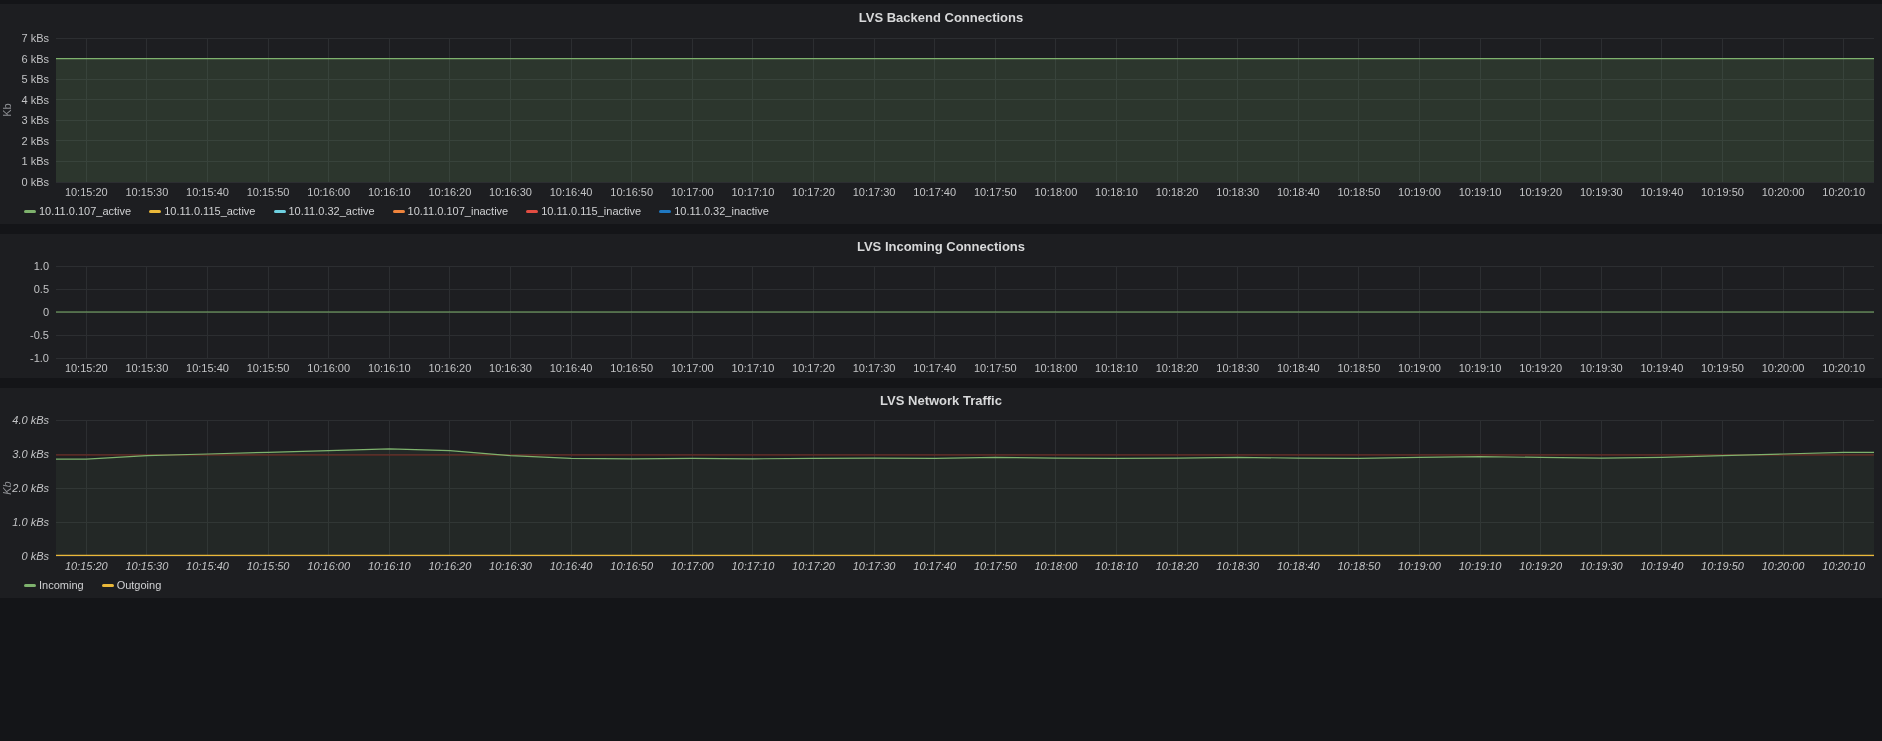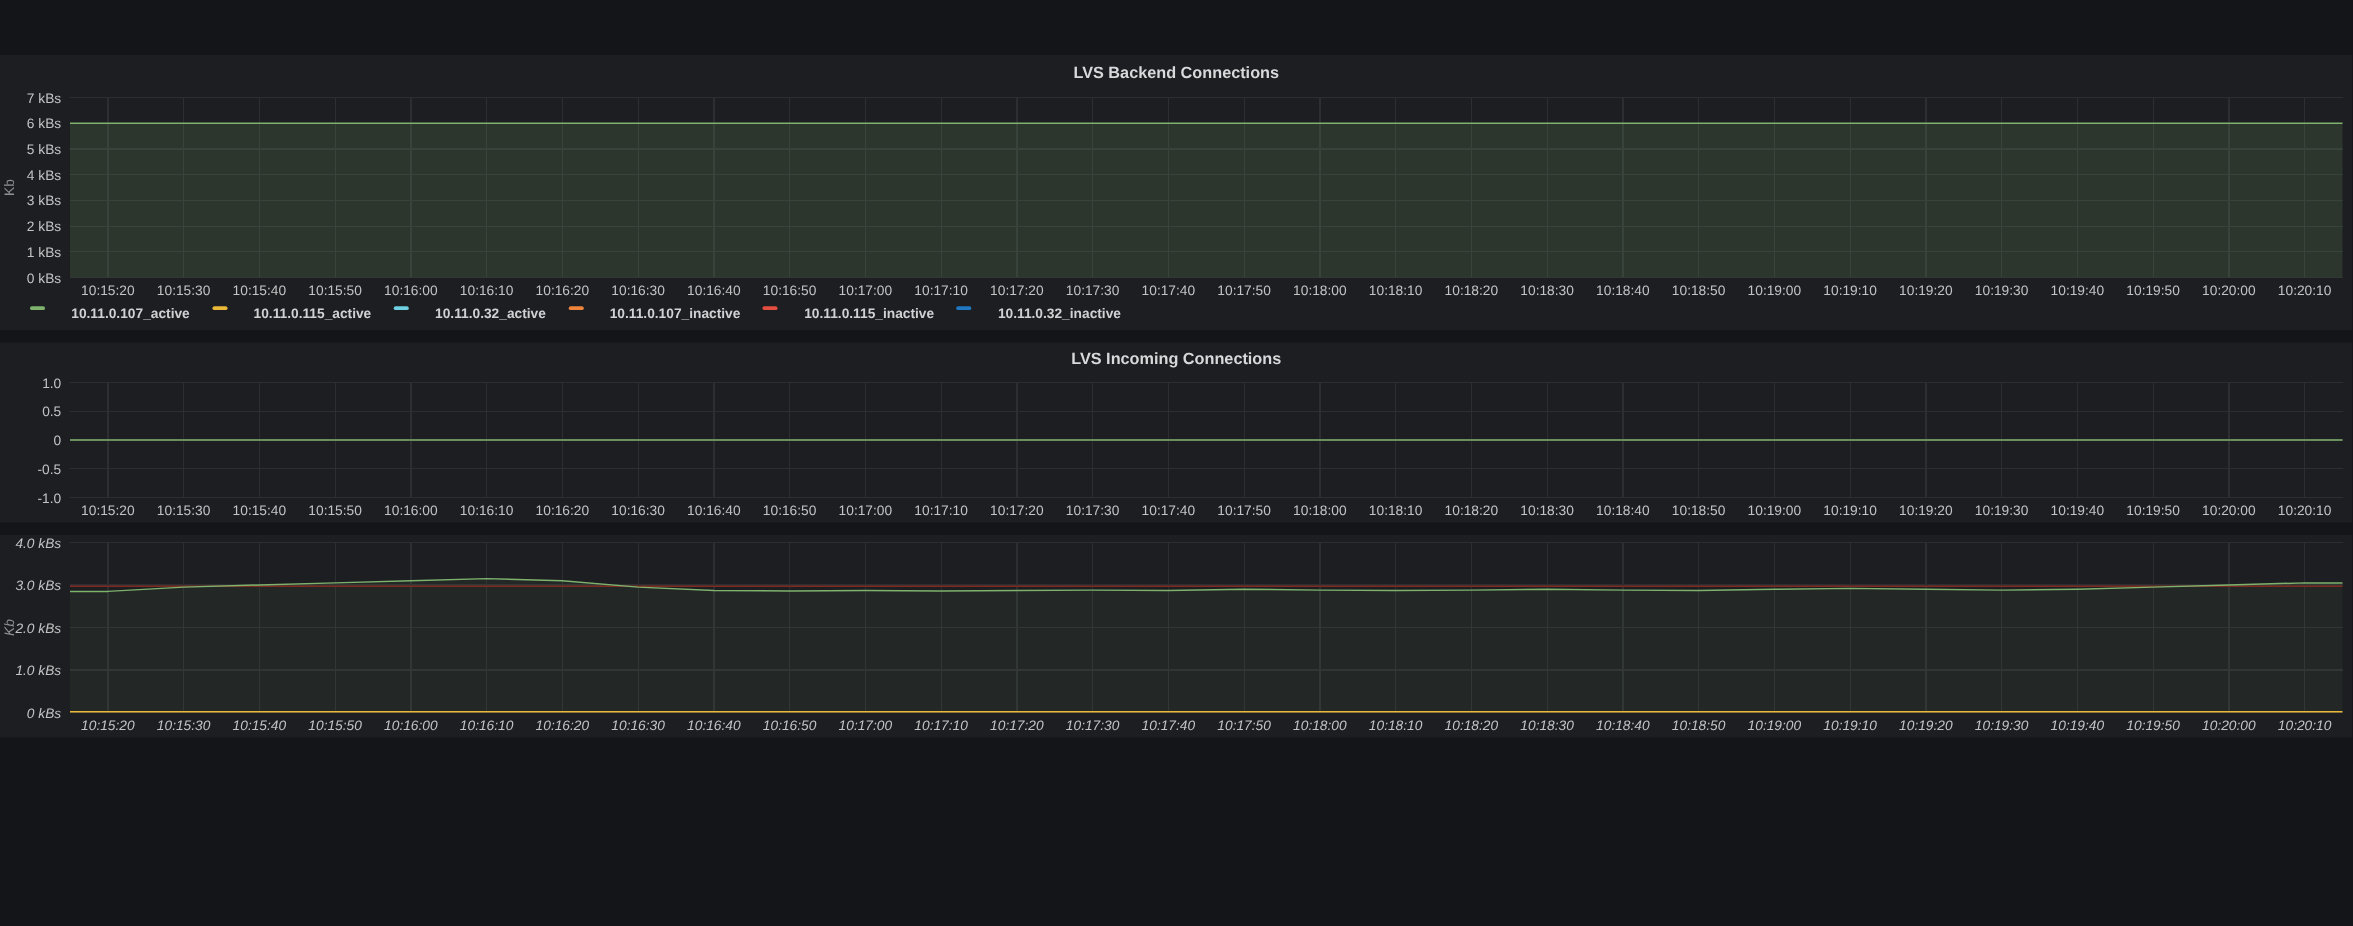--- a/index.html
+++ b/index.html
@@ -10,21 +10,20 @@
     height: 741px;
     overflow: hidden;
     font-family: "Liberation Sans", sans-serif;
   }
   .dashboard {
     padding-top: 4px;
     display: flex;
     flex-direction: column;
     gap: 10px;
     width: 100%;
-    margin-top: 40px;
   }
   .panel {
     background: #1d1e21;
     width: 100%;
   }
   .panel-title {
     height: 28px;
     line-height: 28px;
     text-align: center;
     color: #d8d9da;
@@ -40,24 +39,24 @@
   .legend {
     display: flex;
     align-items: center;
     gap: 18px;
     padding: 2px 0 6px 24px;
     height: 22px;
     box-sizing: border-box;
   }
   .legend-item {
     display: inline-flex;
-    gap: 21px;
+    align-items: center;
+    gap: 3px;
     cursor: pointer;
     white-space: nowrap;
-    font-weight: bold;
   }
   .legend-mark {
     width: 12px;
     height: 3px;
     border-radius: 1.5px;
     display: inline-block;
   }
   .legend-label {
     color: #d0d1d3;
     font-size: 11px;
@@ -250,20 +249,21 @@
           <text x="1540.7" y="112" text-anchor="middle" font-size="11" fill="#c2c3c5">10:19:20</text>
           <text x="1601.3" y="112" text-anchor="middle" font-size="11" fill="#c2c3c5">10:19:30</text>
           <text x="1661.9" y="112" text-anchor="middle" font-size="11" fill="#c2c3c5">10:19:40</text>
           <text x="1722.5" y="112" text-anchor="middle" font-size="11" fill="#c2c3c5">10:19:50</text>
           <text x="1783.1" y="112" text-anchor="middle" font-size="11" fill="#c2c3c5">10:20:00</text>
           <text x="1843.7" y="112" text-anchor="middle" font-size="11" fill="#c2c3c5">10:20:10</text>
         </svg></div>
   </section>
 
   <section class="panel p3">
+    <div class="panel-title">LVS Network Traffic</div>
     <div class="chart"><svg width="1882" height="162" viewBox="0 0 1882 162" font-family="Liberation Sans, sans-serif">
           <line x1="86.3" y1="6" x2="86.3" y2="142" stroke="#2c2e31" stroke-width="1" shape-rendering="crispEdges"></line>
           <line x1="146.9" y1="6" x2="146.9" y2="142" stroke="#2c2e31" stroke-width="1" shape-rendering="crispEdges"></line>
           <line x1="207.5" y1="6" x2="207.5" y2="142" stroke="#2c2e31" stroke-width="1" shape-rendering="crispEdges"></line>
           <line x1="268.1" y1="6" x2="268.1" y2="142" stroke="#2c2e31" stroke-width="1" shape-rendering="crispEdges"></line>
           <line x1="328.7" y1="6" x2="328.7" y2="142" stroke="#2c2e31" stroke-width="1" shape-rendering="crispEdges"></line>
           <line x1="389.3" y1="6" x2="389.3" y2="142" stroke="#2c2e31" stroke-width="1" shape-rendering="crispEdges"></line>
           <line x1="449.9" y1="6" x2="449.9" y2="142" stroke="#2c2e31" stroke-width="1" shape-rendering="crispEdges"></line>
           <line x1="510.5" y1="6" x2="510.5" y2="142" stroke="#2c2e31" stroke-width="1" shape-rendering="crispEdges"></line>
           <line x1="571.1" y1="6" x2="571.1" y2="142" stroke="#2c2e31" stroke-width="1" shape-rendering="crispEdges"></line>
@@ -327,15 +327,25 @@
           <text x="1419.5" y="156" text-anchor="middle" font-size="11" fill="#c2c3c5">10:19:00</text>
           <text x="1480.1" y="156" text-anchor="middle" font-size="11" fill="#c2c3c5">10:19:10</text>
           <text x="1540.7" y="156" text-anchor="middle" font-size="11" fill="#c2c3c5">10:19:20</text>
           <text x="1601.3" y="156" text-anchor="middle" font-size="11" fill="#c2c3c5">10:19:30</text>
           <text x="1661.9" y="156" text-anchor="middle" font-size="11" fill="#c2c3c5">10:19:40</text>
           <text x="1722.5" y="156" text-anchor="middle" font-size="11" fill="#c2c3c5">10:19:50</text>
           <text x="1783.1" y="156" text-anchor="middle" font-size="11" fill="#c2c3c5">10:20:00</text>
           <text x="1843.7" y="156" text-anchor="middle" font-size="11" fill="#c2c3c5">10:20:10</text>
           <text x="11" y="74.0" transform="rotate(-90 11 74.0)" text-anchor="middle" font-size="11" fill="#8e9094">Kb</text>
         </svg></div>
+    <div class="legend">
+        <span class="legend-item">
+          <span class="legend-mark" style="background: rgb(126, 178, 109);"></span>
+          <span class="legend-label">Incoming</span>
+        </span>
+        <span class="legend-item">
+          <span class="legend-mark" style="background: rgb(234, 184, 57);"></span>
+          <span class="legend-label">Outgoing</span>
+        </span>
+      </div>
   </section>
 
 </div>
 
 </body></html>

